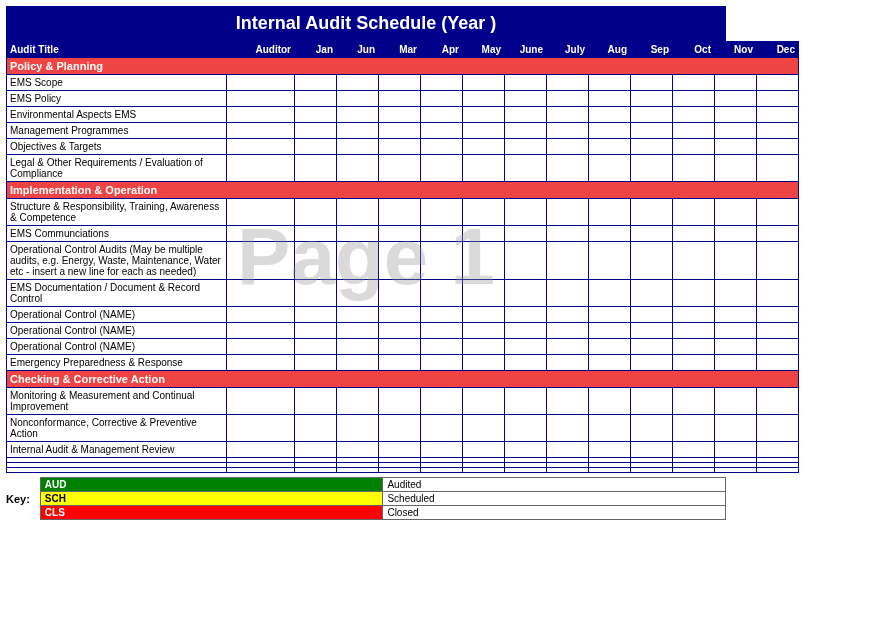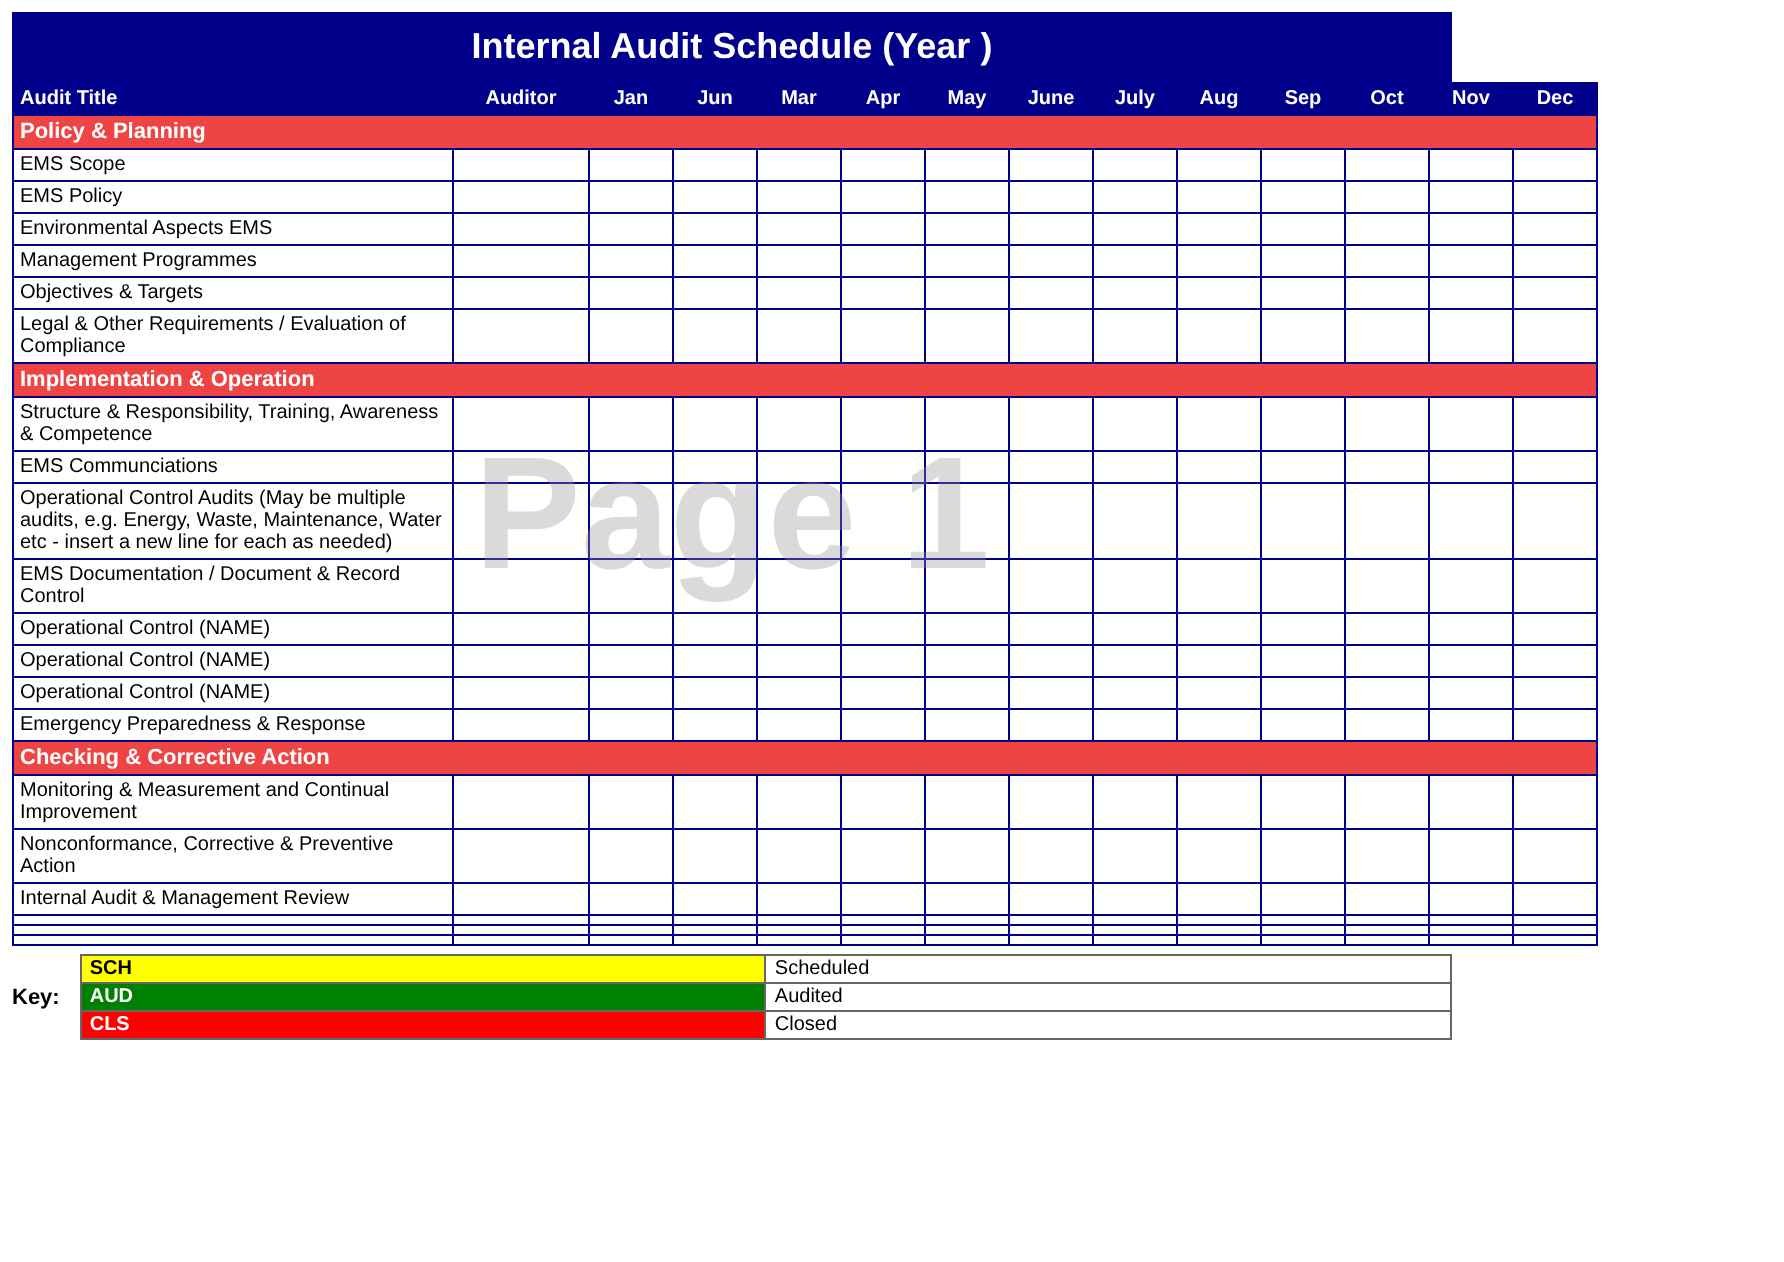--- a/index.html
+++ b/index.html
@@ -32,21 +32,21 @@
     }
     th, td {
       border: 1px solid #00008B;
       padding: 2px 3px;
       font-size: 10px;
       vertical-align: middle;
     }
     th {
       background: #00008B;
       color: #fff;
-      text-align: center;
+      text-align: right;
       font-weight: bold;
     }
     .section-header td {
       background: #ef4444;
       color: #fff;
       font-weight: bold;
       font-size: 11px;
     }
     td.row-cell {
       background: #fff;
@@ -465,26 +465,26 @@
     </tr>
         </tbody>
     </table>
   </div>
 
   <div class="key-area">
     <span class="key-label">Key:</span>
     <table class="key-table">
       <tbody>
           <tr>
+        <td class="key-aud">AUD</td>
+        <td>Audited</td>
+      </tr>
+      <tr>
         <td class="key-sch">SCH</td>
         <td>Scheduled</td>
-      </tr>
-      <tr>
-        <td class="key-aud">AUD</td>
-        <td>Audited</td>
       </tr>
       <tr>
         <td class="key-cls">CLS</td>
         <td>Closed</td>
       </tr>
     </tbody>
       </table>
   </div>
 </div>
 

